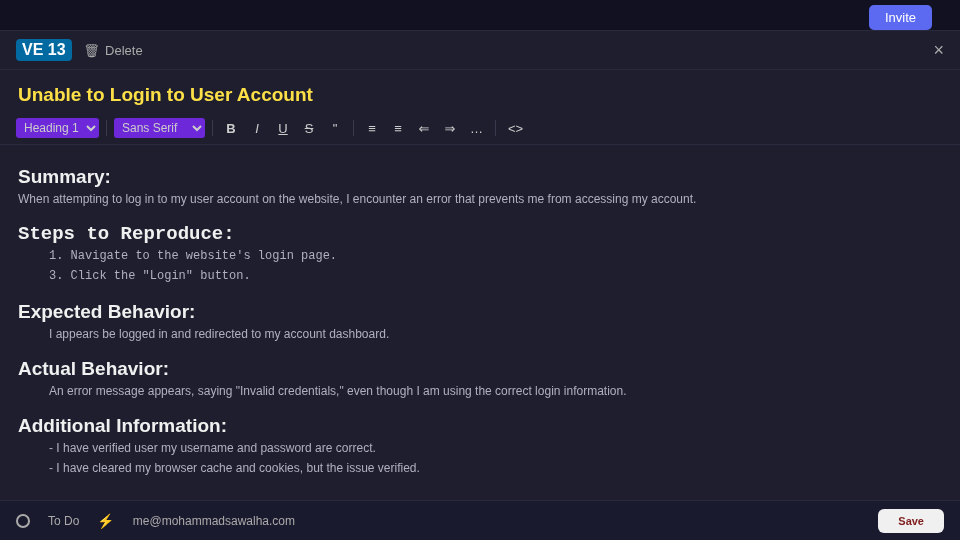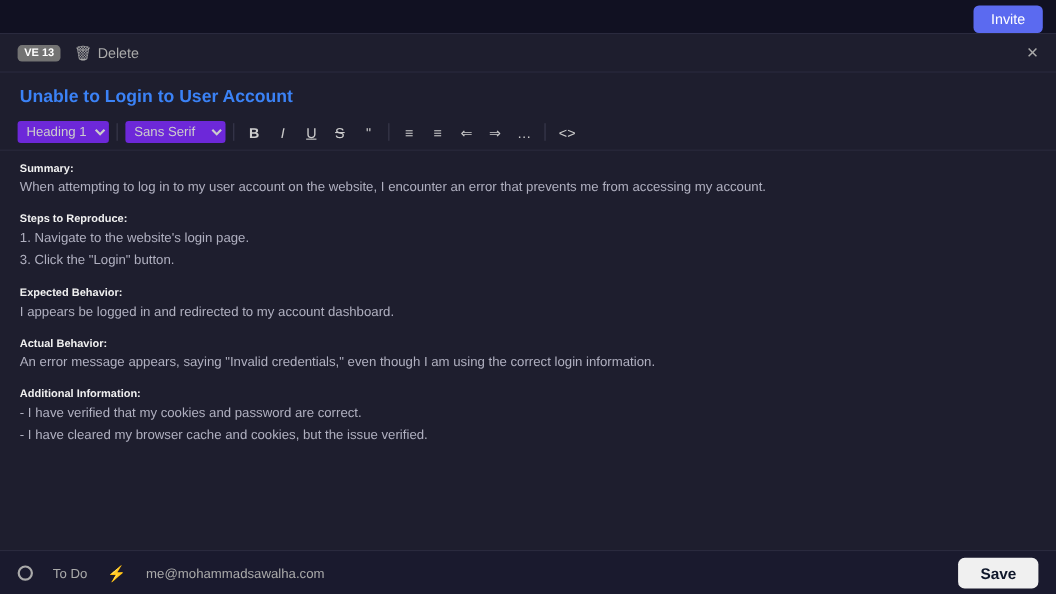--- a/index.html
+++ b/index.html
@@ -13,21 +13,21 @@
       position: relative;
     }
 
     
     .top-bar {
       height: 36px;
       background: #111122;
       display: flex;
       align-items: center;
       justify-content: flex-end;
-      padding: 0 12px;
+      padding: 0 28px;
       border-bottom: 1px solid #2a2a3e;
     }
     .invite-btn {
       background: #5b6af0;
       color: #fff;
       border: none;
       border-radius: 5px;
       padding: 5px 16px;
       font-size: 13px;
       cursor: pointer;
@@ -54,23 +54,23 @@
       justify-content: space-between;
       padding: 8px 16px;
       border-bottom: 1px solid #2a2a3e;
     }
     .modal-top-left {
       display: flex;
       align-items: center;
       gap: 12px;
     }
     .avatar-badge {
-      background: #737373;
+      background: #0369a1;
       color: #fff;
-      font-size: 10px;
+      font-size: 16px;
       font-weight: 600;
       border-radius: 4px;
       padding: 2px 6px;
     }
     .delete-btn {
       display: flex;
       align-items: center;
       gap: 5px;
       background: none;
       border: none;
@@ -83,23 +83,23 @@
       border: none;
       color: #aaa;
       font-size: 18px;
       cursor: pointer;
       line-height: 1;
     }
 
     
     .page-title {
       padding: 14px 18px 6px 18px;
-      font-size: 16px;
+      font-size: 19px;
       font-weight: 700;
-      color: #3b82f6;
+      color: #fde047;
     }
 
     
     .format-toolbar {
       display: flex;
       align-items: center;
       gap: 4px;
       padding: 6px 16px;
       border-bottom: 1px solid #2a2a3e;
       flex-wrap: nowrap;
@@ -136,32 +136,32 @@
     
     .content-area {
       flex: 1;
       overflow-y: auto;
       padding: 10px 18px 10px 18px;
     }
     .content-area::-webkit-scrollbar { width: 6px; }
     .content-area::-webkit-scrollbar-thumb { background: #3a3a5e; border-radius: 3px; }
 
     .section-heading {
-      font-size: 10px;
+      font-size: 19px;
       font-weight: 700;
       color: #f0f0f0;
-      margin-top: 1px;
+      margin-top: 11px;
       margin-bottom: 2px;
     }
     .section-body {
       font-size: 12px;
       color: #b0b0c0;
       line-height: 1.6;
     }
-    .section-body p { margin-bottom: 1px; }
+    .section-body p { margin-bottom: 1px; margin-left: 31px; }
 
     
     .bottom-bar {
       height: 40px;
       background: #1a1a2e;
       border-top: 1px solid #2a2a3e;
       display: flex;
       align-items: center;
       justify-content: space-between;
       padding: 0 16px;
@@ -184,25 +184,25 @@
       height: 14px;
       border-radius: 50%;
       border: 2px solid #aaa;
     }
     .assignee-icon {
       font-size: 14px;
       color: #5b6af0;
     }
     .save-btn {
       background: #f0f0f0;
-      color: #0f172a;
+      color: #7f1d1d;
       border: none;
       border-radius: 6px;
       padding: 6px 20px;
-      font-size: 14px;
+      font-size: 11px;
       font-weight: 600;
       cursor: pointer;
     }
   </style>
 </head>
 <body>
 
 <div class="top-bar">
   <button class="invite-btn">Invite</button>
 </div>
@@ -258,21 +258,21 @@
     <button class="fmt-btn">&lt;&gt;</button>
   </div>
 
   <div class="content-area">
 
     <div class="section">
       <div class="section-heading">Summary:</div>
       <div class="section-body">When attempting to log in to my user account on the website, I encounter an error that prevents me from accessing my account.</div>
     </div>
 
-    <div class="section" style="margin-top:14px;">
+    <div class="section" style="margin-top:14px;font-family:Liberation Mono, monospace;">
       <div class="section-heading">Steps to Reproduce:</div>
       <div class="section-body">
         <p>1. Navigate to the website's login page.</p>
         <p>3. Click the "Login" button.</p>
       </div>
     </div>
 
     <div class="section" style="margin-top:14px;">
       <div class="section-heading">Expected Behavior:</div>
       <div class="section-body">
@@ -283,21 +283,21 @@
     <div class="section" style="margin-top:14px;">
       <div class="section-heading">Actual Behavior:</div>
       <div class="section-body">
         <p>An error message appears, saying "Invalid credentials," even though I am using the correct login information.</p>
       </div>
     </div>
 
     <div class="section" style="margin-top:14px;">
       <div class="section-heading">Additional Information:</div>
       <div class="section-body">
-        <p>- I have verified that my cookies and password are correct.</p>
+        <p>- I have verified user my username and password are correct.</p>
         <p>- I have cleared my browser cache and cookies, but the issue verified.</p>
       </div>
     </div>
 
   </div>
 
   <div class="bottom-bar">
     <div class="bottom-left">
       <div class="status-item">
         <div class="status-circle"></div>

